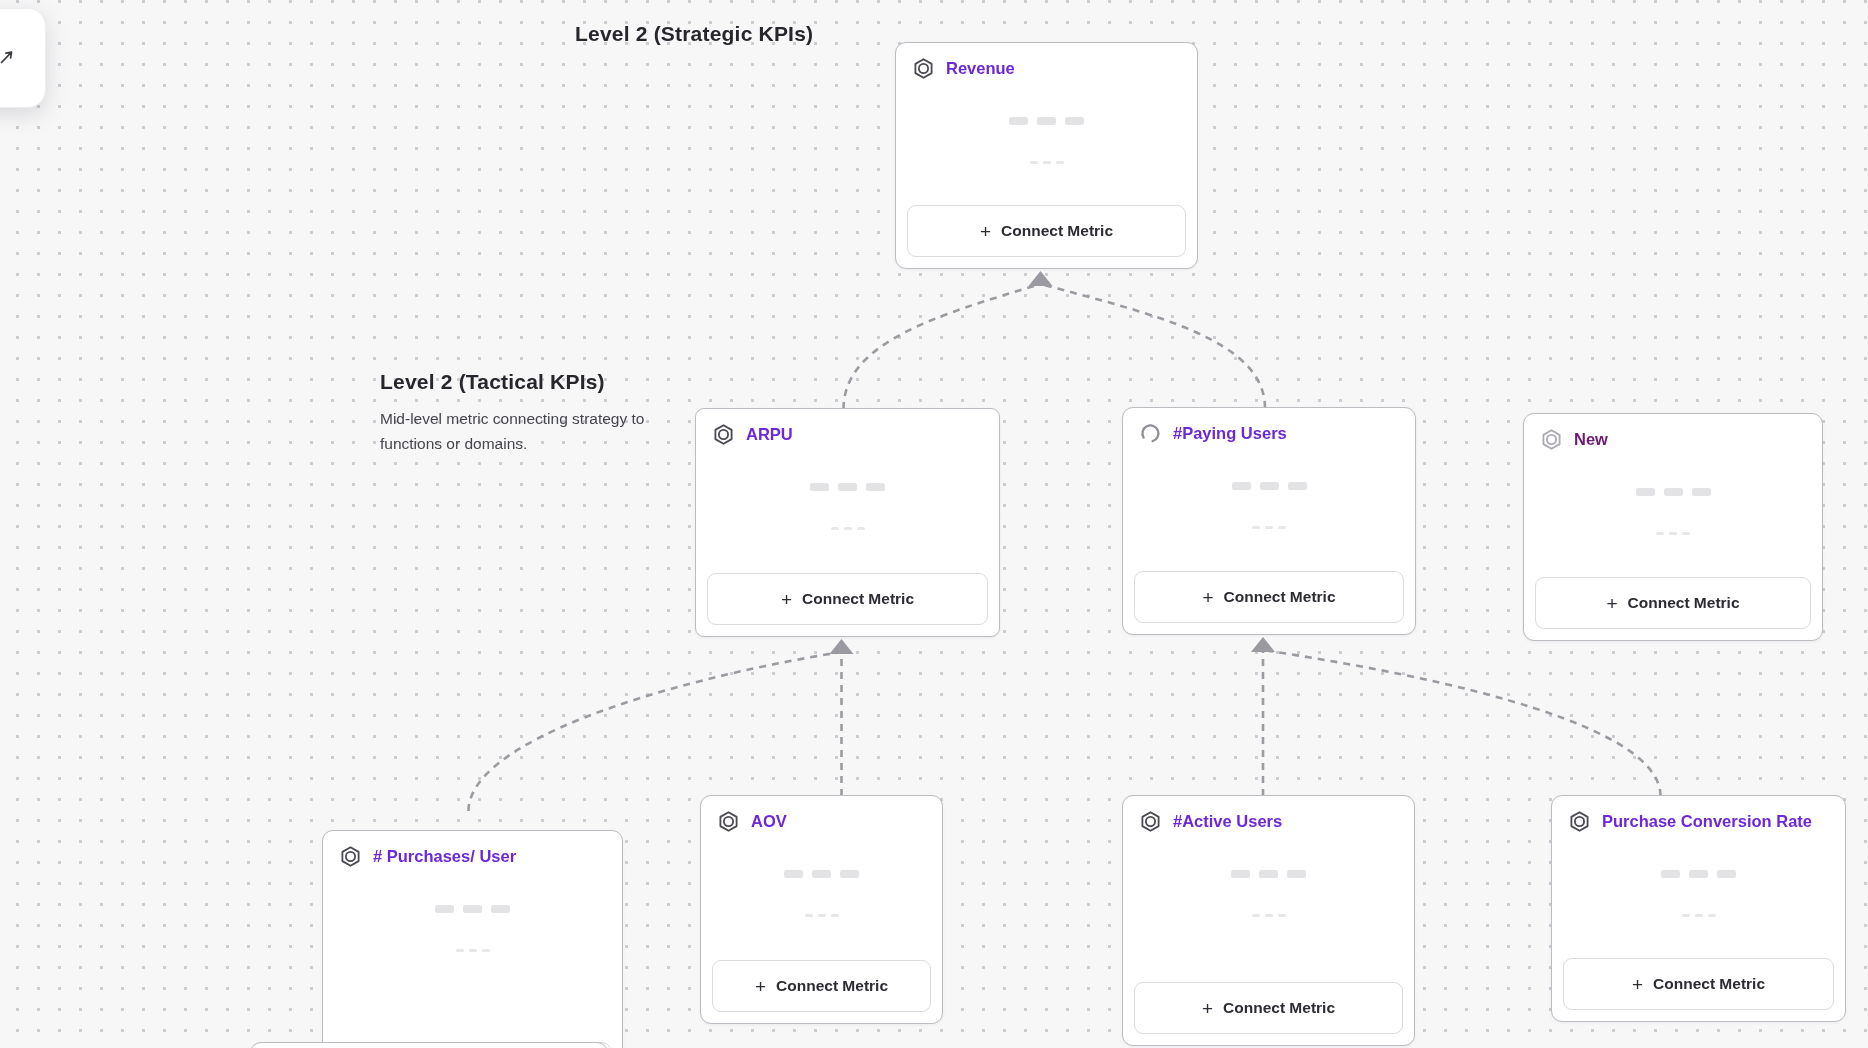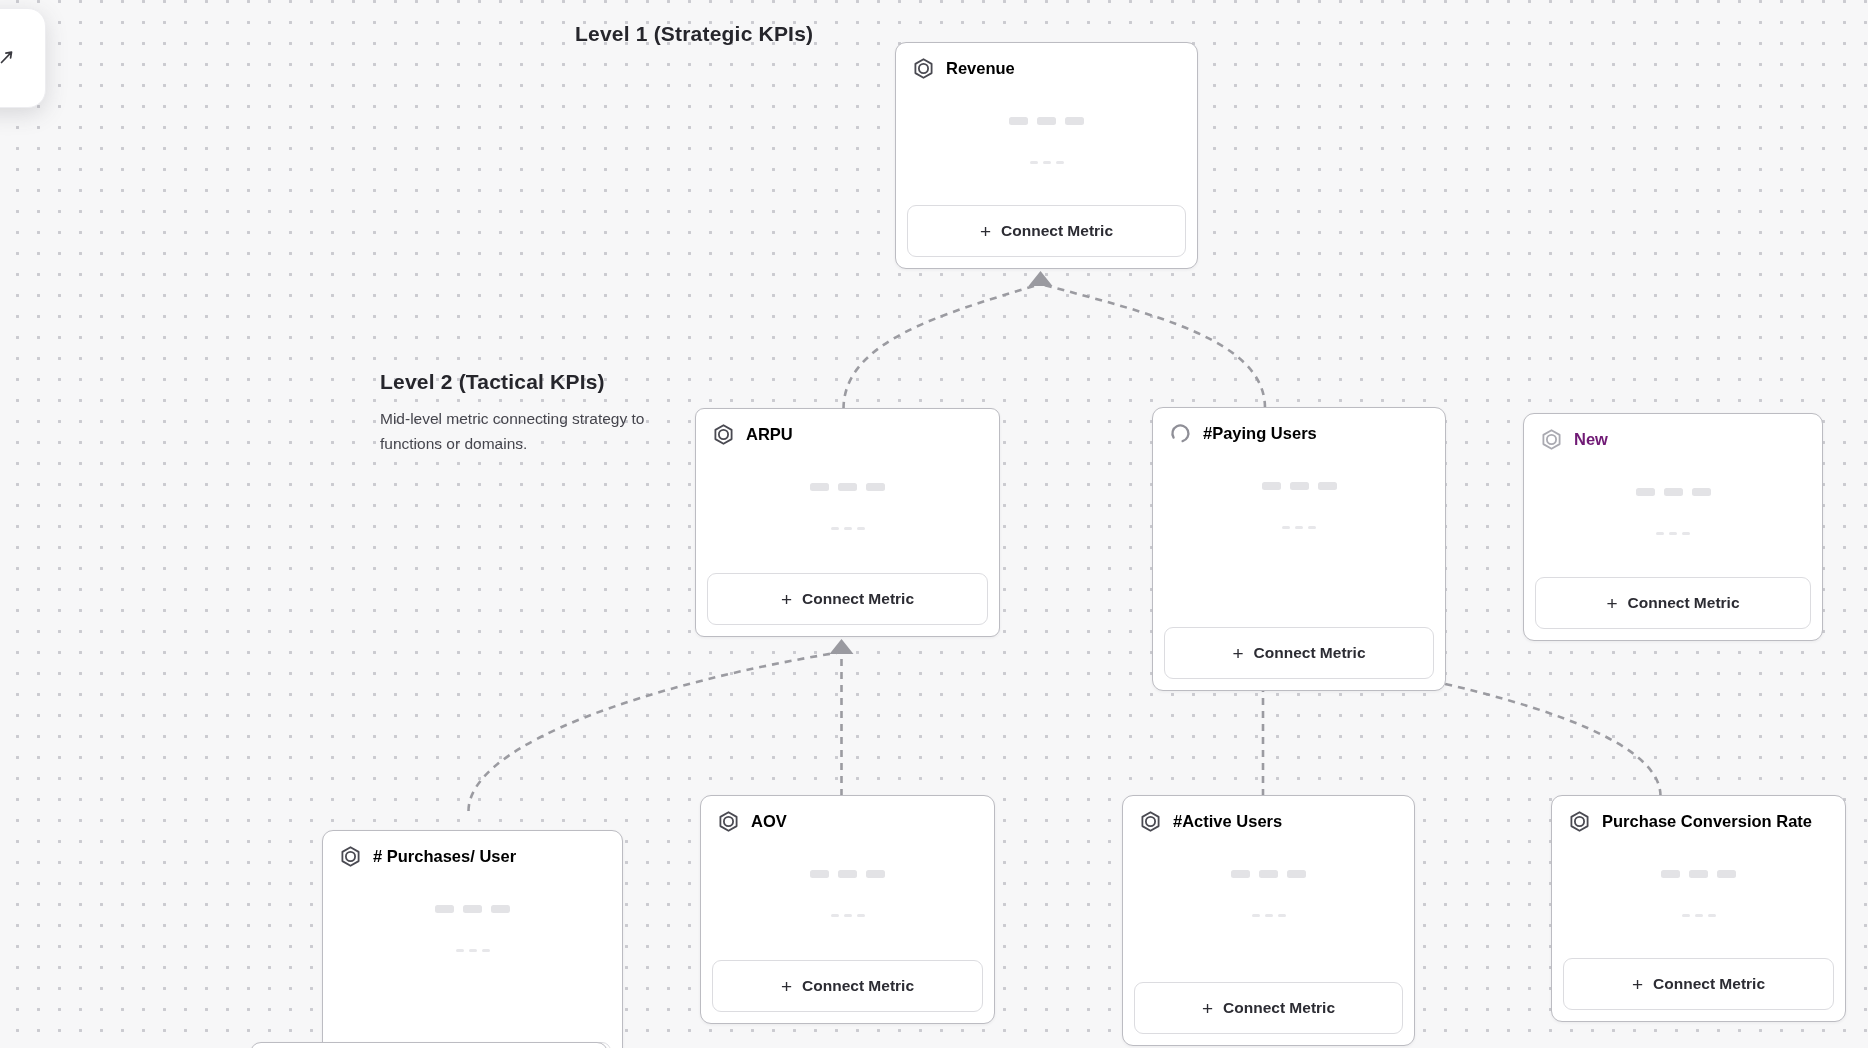--- a/index.html
+++ b/index.html
@@ -29,21 +29,21 @@
   .section-l2{left:380px;top:370px;}
   .section-l3{left:34px;top:774px;}
   
   .card{
     position:absolute;background:#ffffff;border:1.5px solid #bcbcc2;border-radius:11px;
     box-shadow:0 1px 3px rgba(40,40,50,.06);box-sizing:border-box;
   }
   .card-header{
     position:absolute;left:16px;top:14px;right:12px;display:flex;align-items:center;gap:11px;
   }
-  .card-title{font-size:16.5px;font-weight:700;color:#000000;white-space:nowrap;}
+  .card-title{font-size:16.5px;font-weight:700;color:#6d28d9;white-space:nowrap;}
   .card.muted .card-title{color:#701a75;}
   .icon-wrap{width:23px;height:23px;display:flex;align-items:center;justify-content:center;flex:0 0 auto;}
   .skel-bars{position:absolute;left:0;right:0;display:flex;justify-content:center;gap:9px;}
   .skel-bar{width:19px;height:8px;border-radius:2.5px;background:#e3e3e6;}
   .skel-dashes{position:absolute;left:0;right:0;display:flex;justify-content:center;gap:5px;}
   .skel-dash{width:8px;height:3px;border-radius:1.5px;background:#e7e7ea;}
   .connect-btn{
     position:absolute;left:11px;right:11px;bottom:11px;height:52px;
     background:#ffffff;border:1px solid #dcdce0;border-radius:9px;
     display:flex;align-items:center;justify-content:center;gap:10px;
@@ -72,21 +72,21 @@
       <path d="M 1262.5 1058 L 1262.5 1037" fill="none" stroke="#9b9ba1" stroke-width="2.6" stroke-dasharray="7 6"></path>
     </svg>
 
   <div class="float-panel">
     <svg width="16" height="16" viewBox="0 0 16 16">
       <path d="M2.5,13.5 L12.5,3.2 M12.5,3.2 l-5.6,0.9 M12.5,3.2 l-0.9,5.6" stroke="#3a3a40" stroke-width="1.7" fill="none" stroke-linecap="round"></path>
     </svg>
   </div>
 
   <div class="section section-l1">
-    <h2>Level 1 (Strategic KPIs)</h2>
+    <h2>Level 2 (Strategic KPIs)</h2>
   </div>
   <div class="section section-l2">
     <h2>Level 2 (Tactical KPIs)</h2>
     <p>Mid-level metric connecting strategy to functions or domains.</p>
   </div>
 
   <div id="cards-layer">
       <div class="card" style="left: 895px; top: 42px; width: 303px; height: 227px;">
         <div class="card-header">
           <span class="icon-wrap">
@@ -130,21 +130,21 @@
         <div class="skel-dashes" style="top: 118px;">
           <span class="skel-dash"></span>
           <span class="skel-dash"></span>
           <span class="skel-dash"></span>
         </div>
         <button class="connect-btn">
           <span class="plus-glyph">+</span>
           <span>Connect Metric</span>
         </button>
       </div>
-      <div class="card" style="left: 1152px; top: 407px; width: 294px; height: 284px;">
+      <div class="card" style="left: 1122px; top: 407px; width: 294px; height: 228px;">
         <div class="card-header">
           <span class="icon-wrap">
             <svg width="23" height="23" viewBox="0 0 23 23">
               <path d="M4.6,15.6 A8,8 0 1 1 13.6,19.1" stroke="#8f8f97" stroke-width="2.3" fill="none" stroke-linecap="round"></path>
             </svg>
           </span>
           <span class="card-title">#Paying Users</span>
         </div>
         <div class="skel-bars" style="top: 74px;">
           <span class="skel-bar"></span>
@@ -204,21 +204,21 @@
         <div class="skel-dashes" style="top: 118px;">
           <span class="skel-dash"></span>
           <span class="skel-dash"></span>
           <span class="skel-dash"></span>
         </div>
         <button class="connect-btn">
           <span class="plus-glyph">+</span>
           <span>Connect Metric</span>
         </button>
       </div>
-      <div class="card" style="left: 700px; top: 795px; width: 295px; height: 229px;">
+      <div class="card" style="left: 700px; top: 795px; width: 243px; height: 229px;">
         <div class="card-header">
           <span class="icon-wrap">
             <svg width="23" height="23" viewBox="0 0 23 23">
               <path d="M11.5 2.2 L19.6 6.9 L19.6 16.1 L11.5 20.8 L3.4 16.1 L3.4 6.9 Z" stroke="#4a4a52" stroke-width="1.8" fill="none" stroke-linejoin="round"></path>
               <circle cx="11.5" cy="11.5" r="4.6" stroke="#4a4a52" stroke-width="1.8" fill="none"></circle>
             </svg>
           </span>
           <span class="card-title">AOV</span>
         </div>
         <div class="skel-bars" style="top: 74px;">

